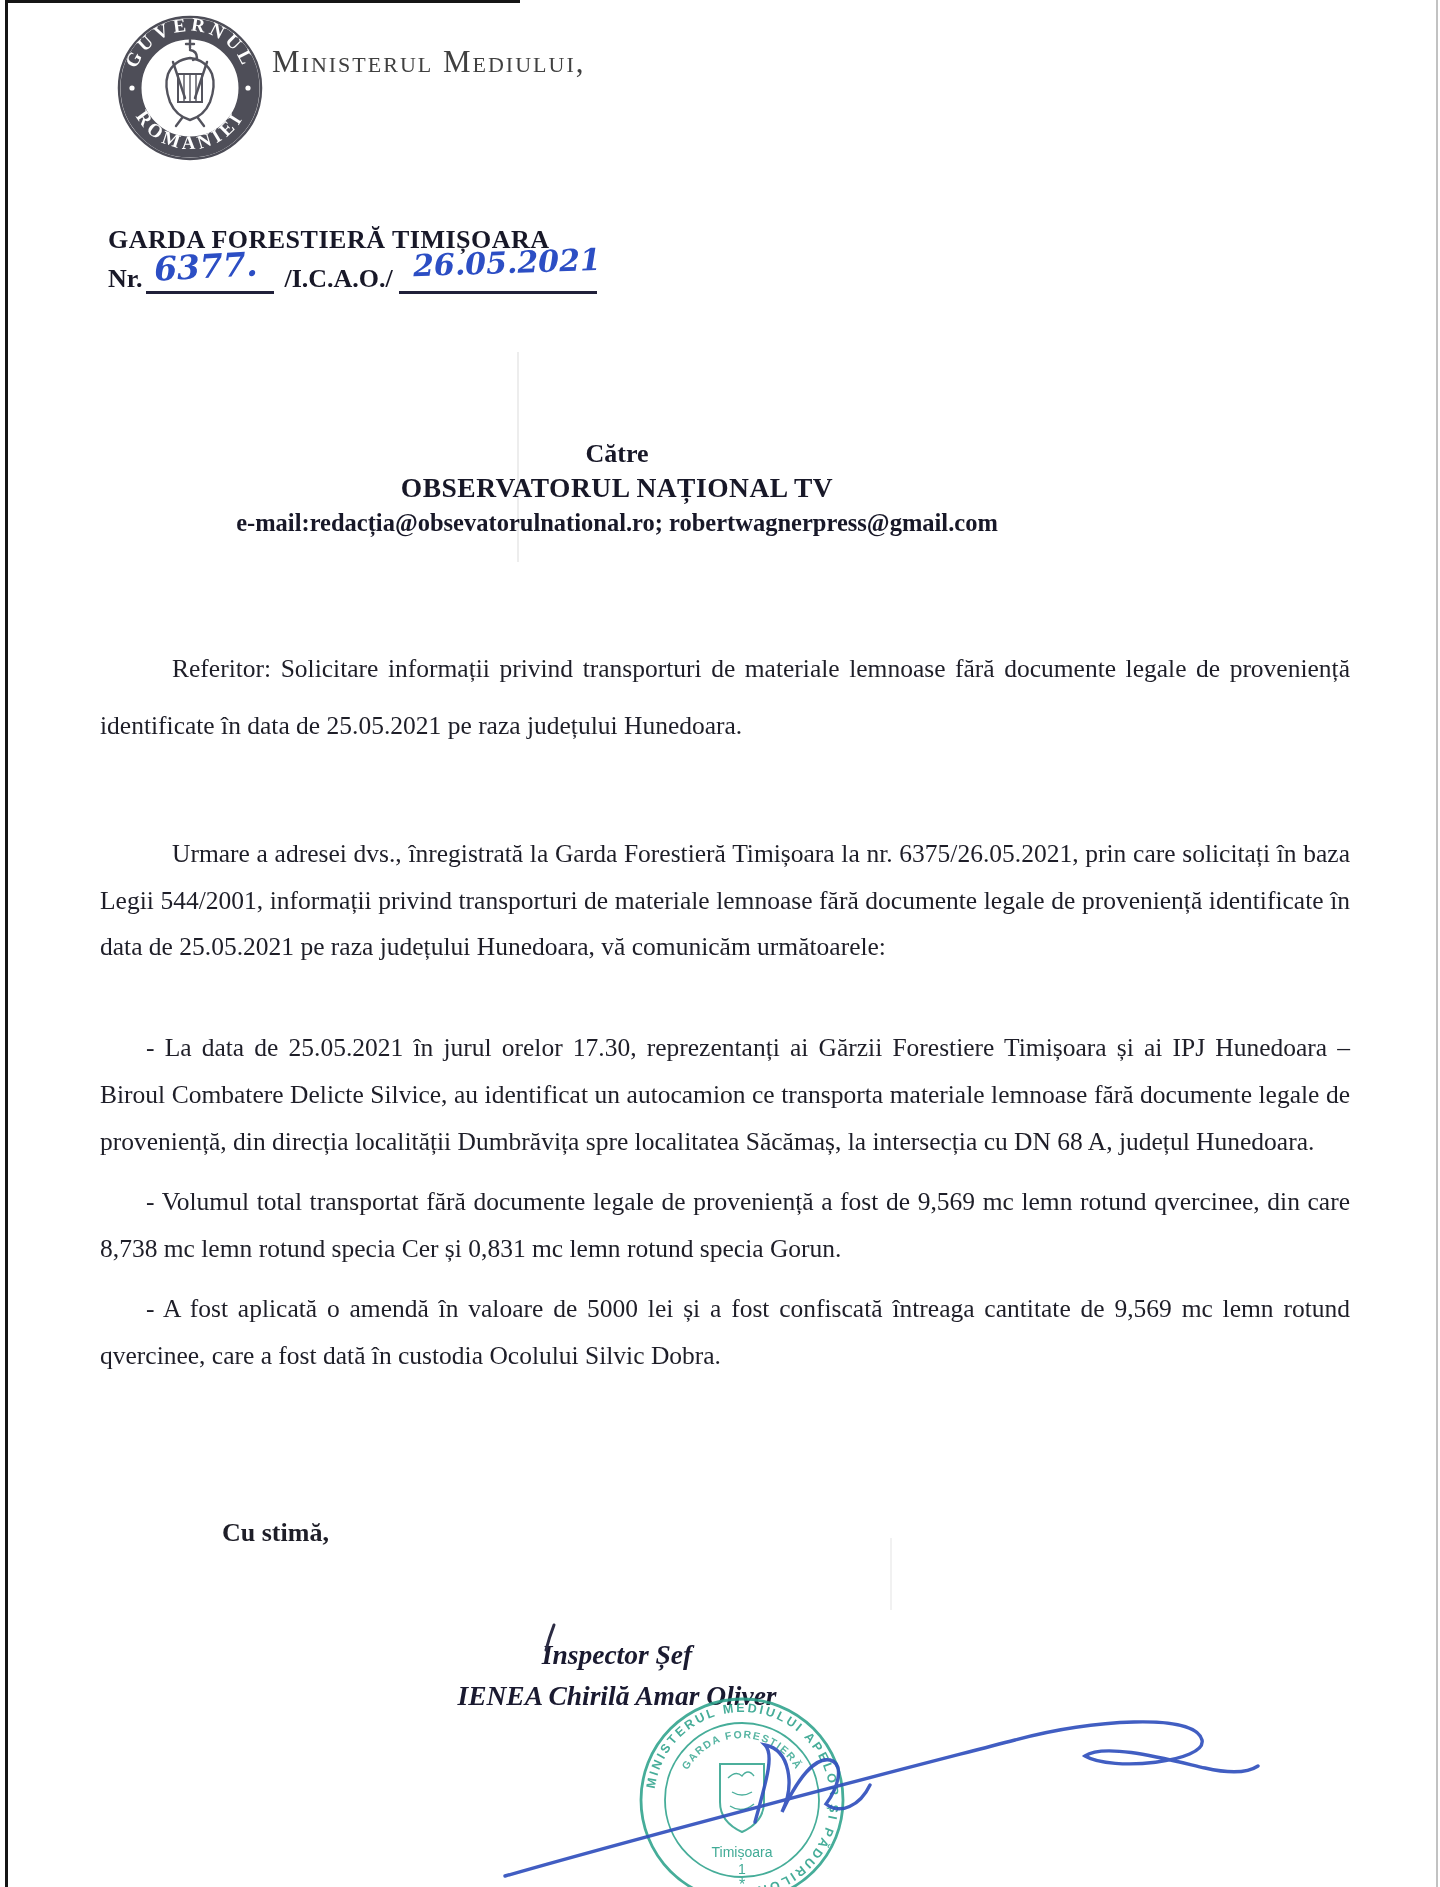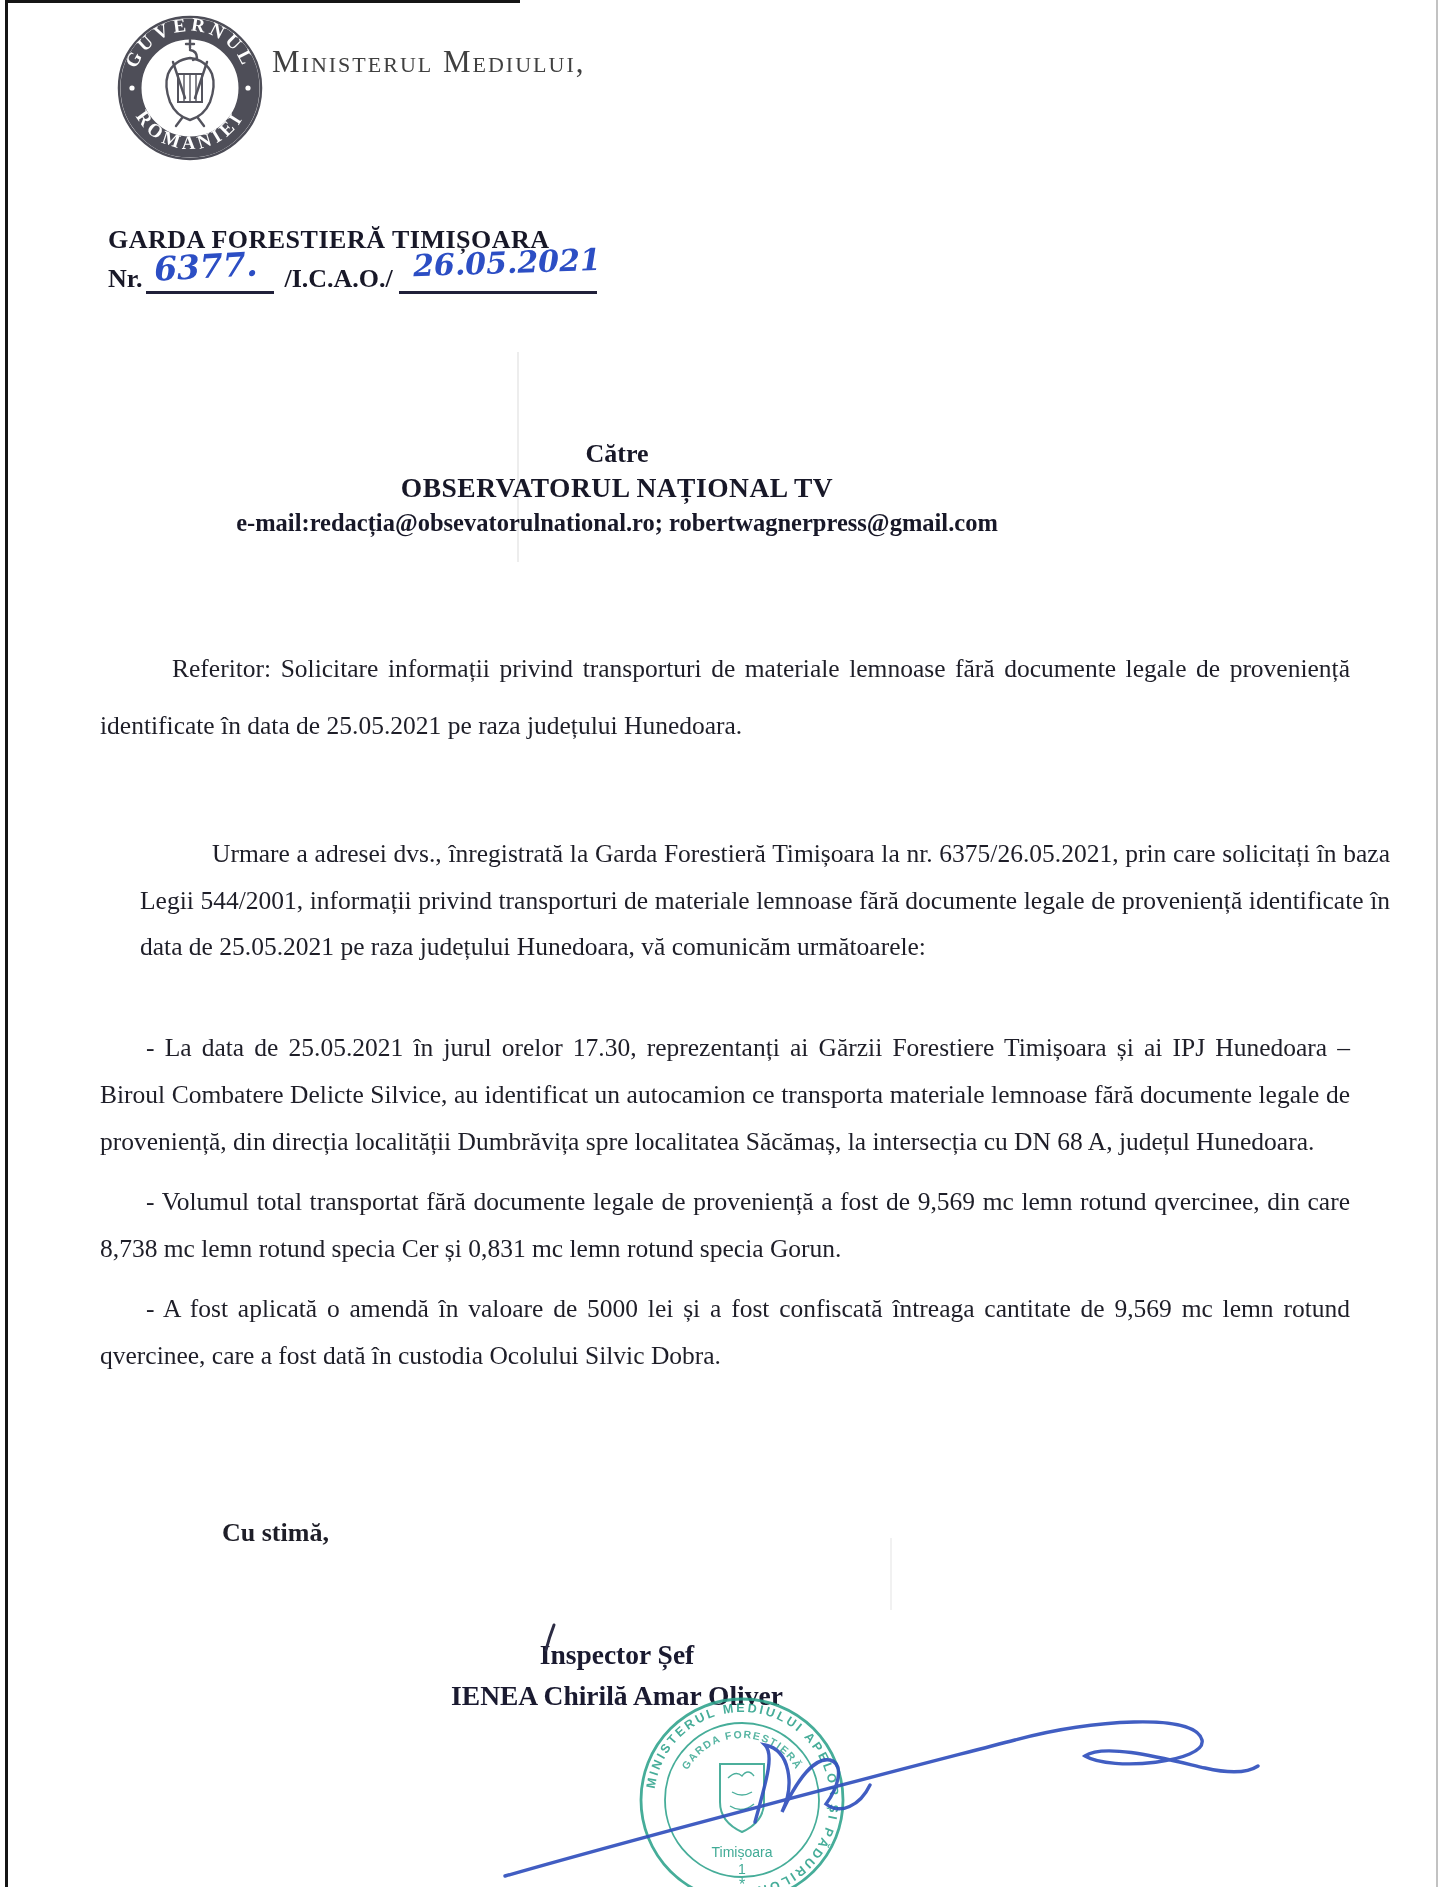--- a/index.html
+++ b/index.html
@@ -39,29 +39,29 @@
   .to-label{font-weight:bold;font-size:26px;line-height:32px;}
   .recipient{font-weight:bold;font-size:27.5px;line-height:35px;letter-spacing:0.5px;}
   .email-line{font-weight:bold;font-size:24.5px;line-height:35px;}
 
   
   .subject{left:100px;top:640px;width:1250px;font-size:25.5px;
            line-height:57px;text-indent:72px;text-align:justify;}
 
   
   .para1{left:100px;top:831px;width:1250px;font-size:25.5px;line-height:46.5px;
-         text-indent:72px;text-align:justify;margin-left:40px;}
+         text-indent:72px;text-align:justify;}
   .bullets{left:100px;top:1024px;width:1250px;font-size:25.5px;line-height:47px;
            text-align:justify;}
   .bullets p{margin:0 0 13px 0;text-indent:46px;}
 
   .closing{left:222px;top:1518px;font-weight:bold;font-size:26px;}
 
   .sig-block{left:110px;top:1634px;width:1014px;text-align:center;
-             font-weight:bold;font-size:27.5px;line-height:41px;color:#1a1a30;}
+             font-weight:bold;font-size:27.5px;line-height:41px;color:#1a1a30;font-style:italic;}
 
   .stamp{left:592px;top:1668px;}
   .signature{left:440px;top:1615px;}
 </style>
 </head>
 <body>
 
 <div class="abs scan-left"></div>
 <div class="abs scan-top"></div>
 <div class="abs scan-right"></div>

